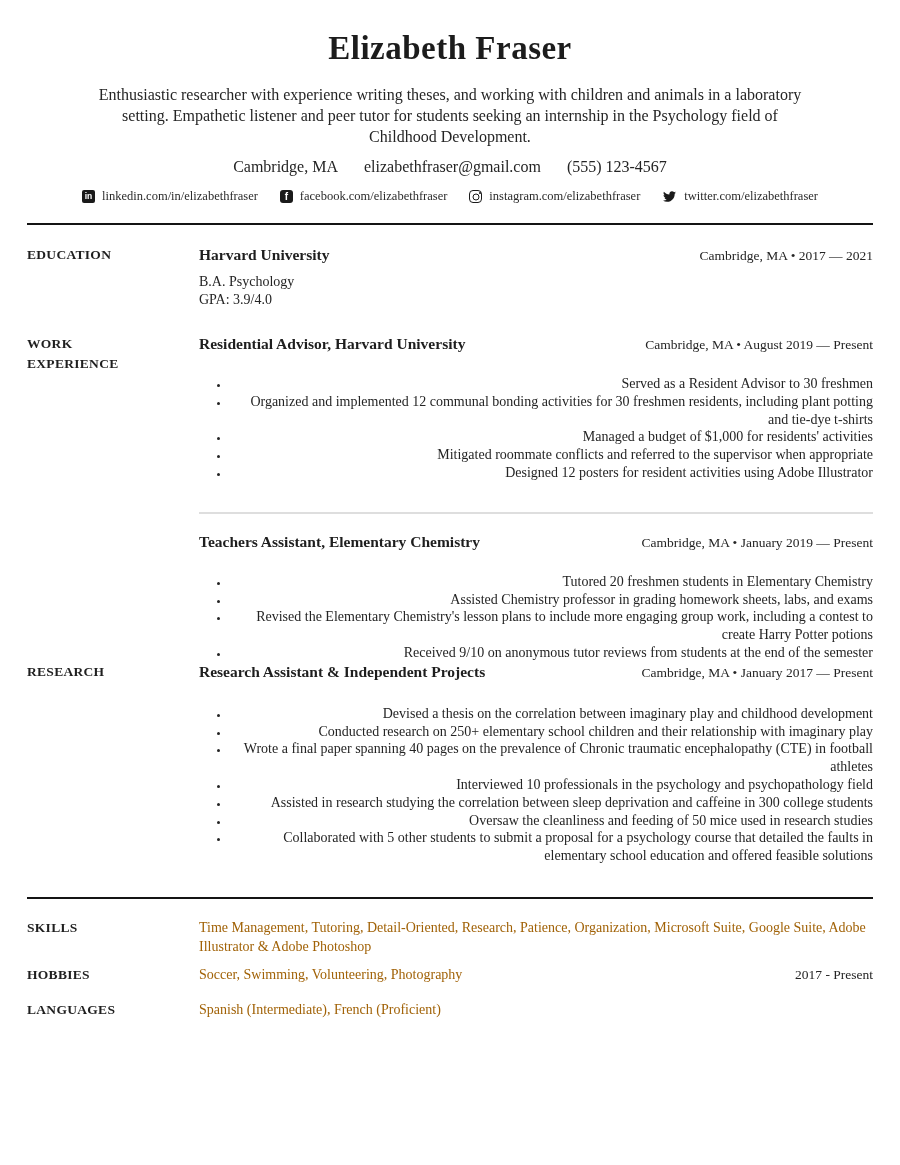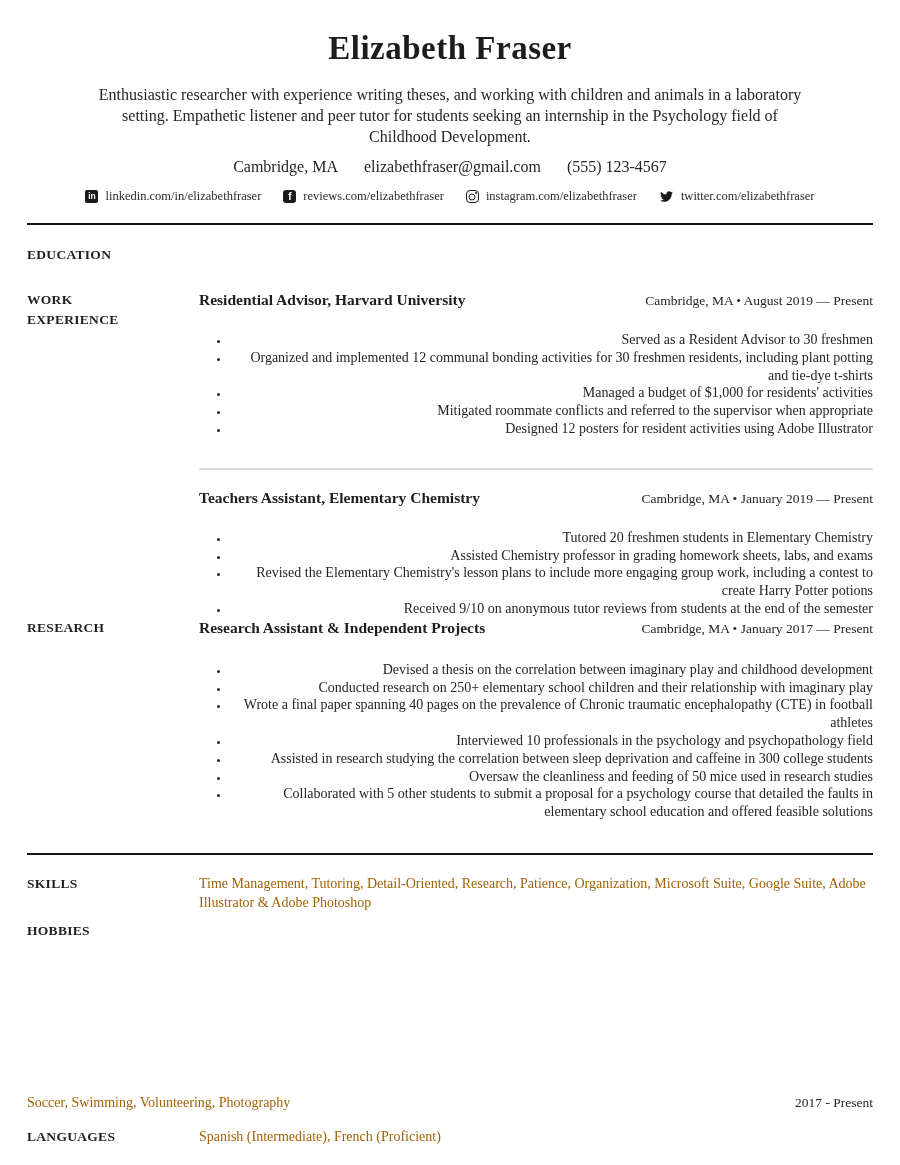--- a/index.html
+++ b/index.html
@@ -143,21 +143,21 @@
     text-align: right;
   }
   ul.bullets.research-list { margin-top: 24px; }
   ul.bullets li { padding-left: 1px; }
   ul.bullets li::marker { font-size: 11px; }
   .job + .rule-thin { margin-top: 30px; }
   .job.second { margin-top: 18px; }
 
   
   .row.skills { margin-top: 19px; }
-  .row.hobbies { margin-top: 9px; flex-direction: column; }
+  .row.hobbies { margin-top: 9px; }
   .row.languages { margin-top: 15px; }
   .bottom-value { font-size: 14px; line-height: 19px; color: #a16207; }
   .split { display: flex; justify-content: space-between; align-items: baseline; }
   .split .entry-meta { padding-left: 20px; }
 </style>
 </head>
 <body>
 
 <div class="page">
 
@@ -171,40 +171,50 @@
       <span>(555) 123-4567</span>
     </div>
 
     <div class="social-row">
       <span class="social-item">
         <span class="icon-li">in</span>
         <span>linkedin.com/in/elizabethfraser</span>
       </span>
       <span class="social-item">
         <span class="icon-fb">f</span>
-        <span>reviews.com/elizabethfraser</span>
+        <span>facebook.com/elizabethfraser</span>
       </span>
       <span class="social-item">
         <span class="icon-ig"></span>
         <span>instagram.com/elizabethfraser</span>
       </span>
       <span class="social-item">
         <svg class="icon-tw" viewBox="0 0 512 512">
             <path fill="#1a1a1a" d="M459.37 151.716c.325 4.548.325 9.097.325 13.645 0 138.72-105.583 298.558-298.558 298.558-59.452 0-114.68-17.219-161.137-47.106 8.447.974 16.568 1.299 25.34 1.299 49.055 0 94.213-16.568 130.274-44.832-46.132-.975-84.792-31.188-98.112-72.772 6.498.974 12.995 1.624 19.818 1.624 9.421 0 18.843-1.3 27.614-3.573-48.081-9.747-84.143-51.98-84.143-102.985v-1.299c13.969 7.797 30.214 12.67 47.431 13.319-28.264-18.843-46.781-51.005-46.781-87.391 0-19.492 5.197-37.36 14.294-52.954 51.655 63.675 129.3 105.258 216.365 109.807-1.624-7.797-2.599-15.918-2.599-24.04 0-57.828 46.782-104.934 104.934-104.934 30.213 0 57.502 12.67 76.67 33.137 23.715-4.548 46.456-13.32 66.599-25.34-7.798 24.366-24.366 44.833-46.132 57.827 21.117-2.273 41.584-8.122 60.426-16.243-14.292 20.791-32.161 39.308-52.628 54.253z"></path>
           </svg>
         <span>twitter.com/elizabethfraser</span>
       </span>
     </div>
   </div>
 
   <hr class="rule-thick">
 
   <div class="row education">
     <div class="label-col">
       <div class="sec-label">EDUCATION</div>
+    </div>
+    <div class="content-col">
+      <div class="entry-header">
+        <span class="entry-title">Harvard University</span>
+        <span class="entry-meta">Cambridge, MA • 2017 — 2021</span>
+      </div>
+      <div class="edu-details">
+        <div>B.A. Psychology</div>
+        <div>GPA: 3.9/4.0</div>
+      </div>
     </div>
   </div>
 
   <div class="row work">
     <div class="label-col">
       <div class="sec-label">WORK EXPERIENCE</div>
     </div>
     <div class="content-col">
 
       <div class="job">

